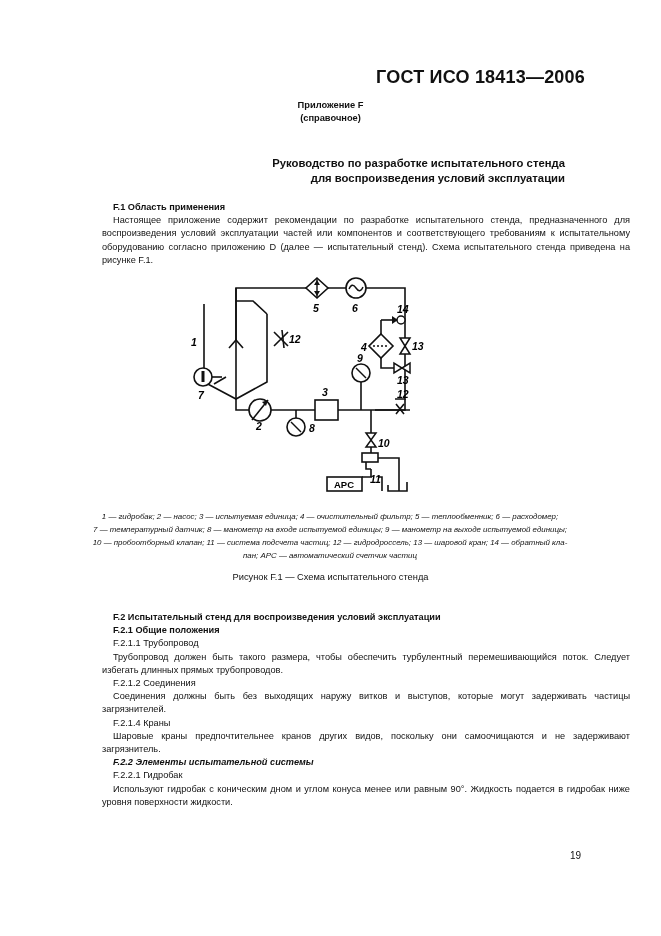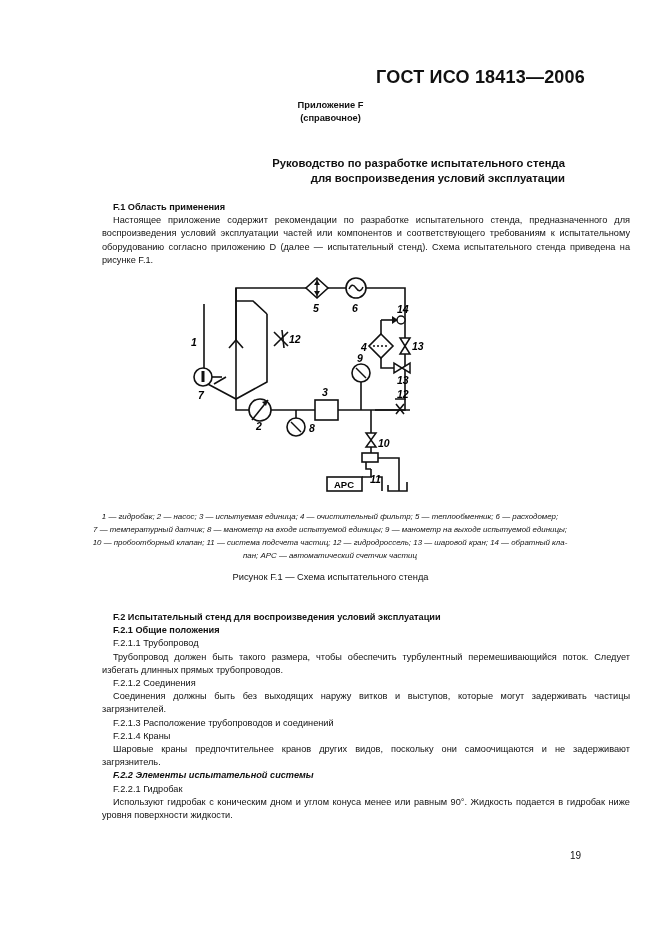--- a/index.html
+++ b/index.html
@@ -173,21 +173,20 @@
 
 <div class="abs fig-title">Рисунок F.1 — Схема испытательного стенда</div>
 
 <div class="abs body-text" style="top:611px;">
   <p class="h" style="padding-left:11px;">F.2  Испытательный стенд для воспроизведения условий эксплуатации</p>
   <p class="h" style="padding-left:11px;">F.2.1  Общие положения</p>
   <p style="padding-left:11px;">F.2.1.1  Трубопровод</p>
   <p class="ind">Трубопровод должен быть такого размера, чтобы обеспечить турбулентный перемешивающийся поток. Следует избегать длинных прямых трубопроводов.</p>
   <p style="padding-left:11px;">F.2.1.2  Соединения</p>
   <p class="ind">Соединения должны быть без выходящих наружу витков и выступов, которые могут задерживать частицы загрязнителей.</p>
-  <p style="padding-left:11px;">F.2.1.3  Расположение трубопроводов и соединений</p>
   <p style="padding-left:11px;">F.2.1.4  Краны</p>
   <p class="ind">Шаровые краны предпочтительнее кранов других видов, поскольку они самоочищаются и не задерживают загрязнитель.</p>
   <p class="h" style="padding-left:11px;font-style:italic;">F.2.2  Элементы испытательной системы</p>
   <p style="padding-left:11px;">F.2.2.1  Гидробак</p>
   <p class="ind">Используют гидробак с коническим дном и углом конуса менее или равным 90°. Жидкость подается в гидробак ниже уровня поверхности жидкости.</p>
 </div>
 
 <div class="abs page-num">19</div>
 
 </body></html>

